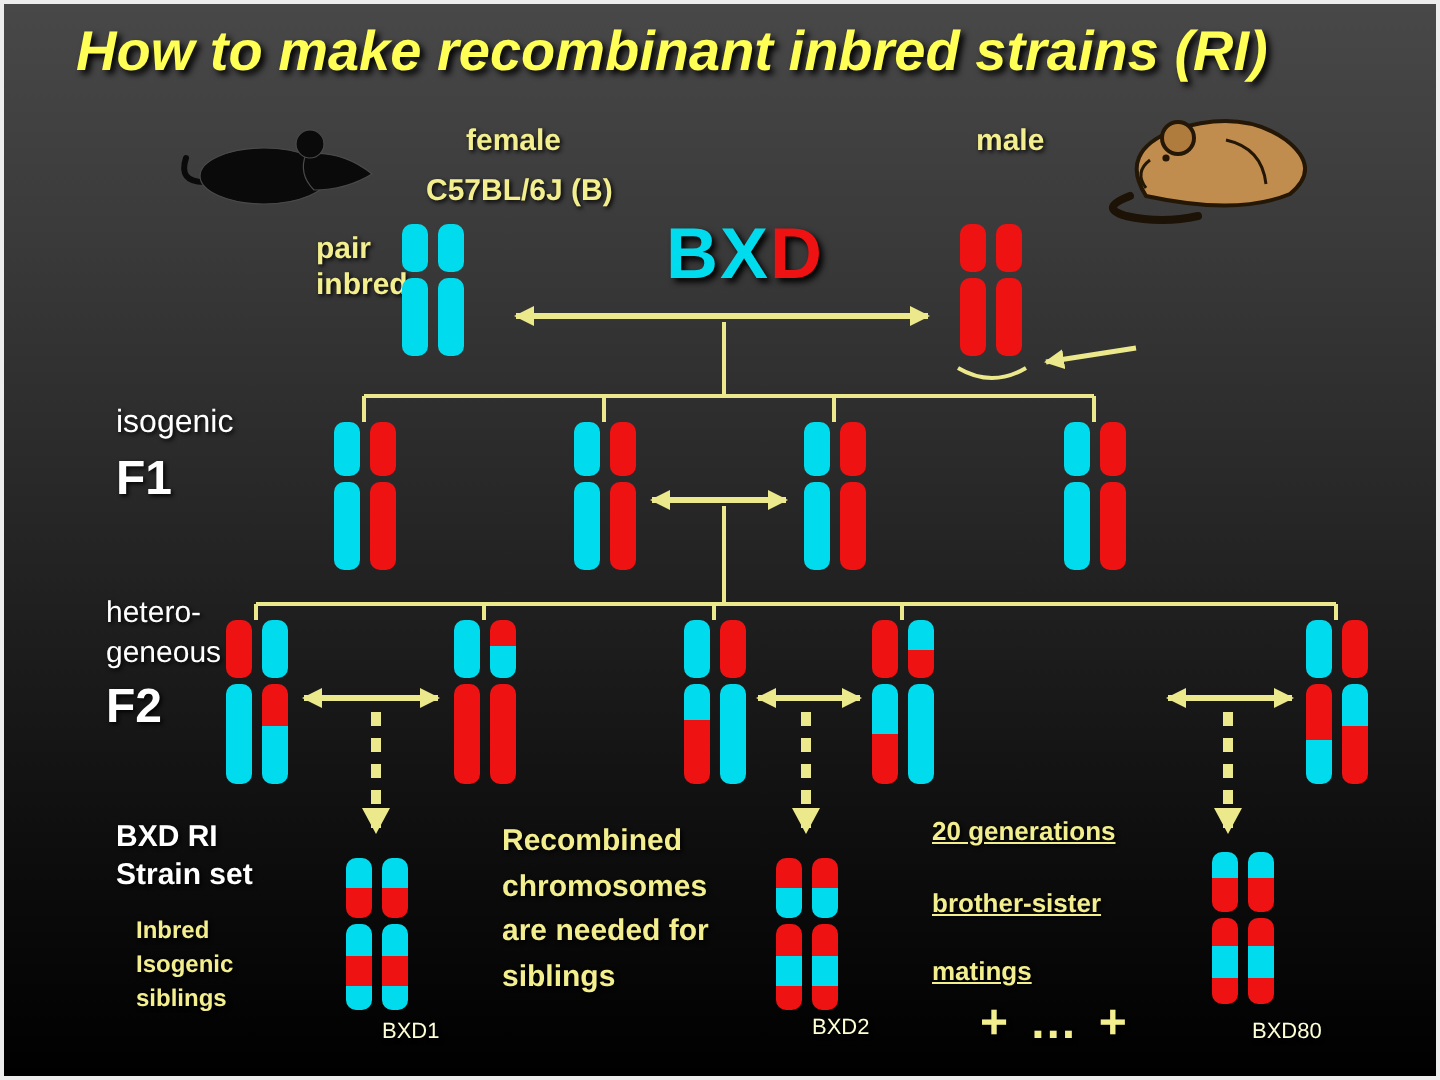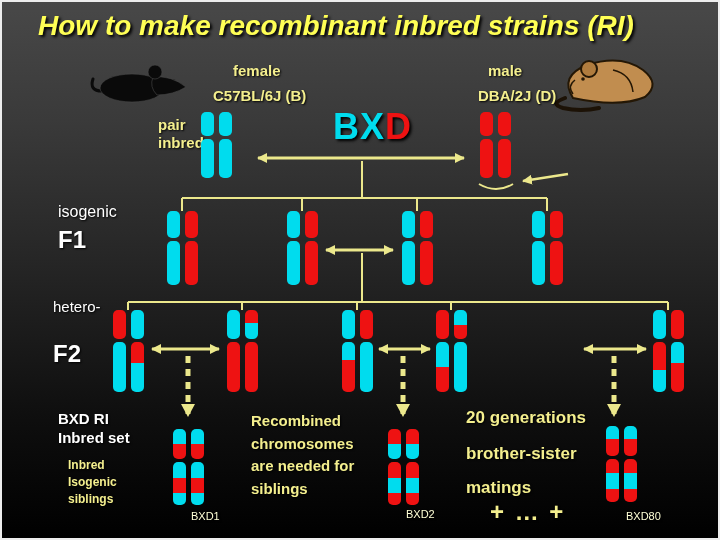--- a/index.html
+++ b/index.html
@@ -25,21 +25,21 @@
   .bxd .bx{color:var(--cyan);}
   .bxd .dd{color:var(--red);}
 
   .chr-pair-lbl{font-size:12px;}
 
   .side-small{font-size:16px;}
   .side-gen{font-size:24px;}
   .side-het{font-size:15px;line-height:1.3;}
 
   .note{font-size:15px;line-height:1.5;}
-  .matings{font-size:17px;}
+  .matings{font-size:13px;text-decoration:underline;}
   .set-lbl{font-size:15px;line-height:1.25;}
   .sibl{font-size:12px;line-height:1.4;}
   .strain-tag{font-size:11px;color:var(--pale);}
   .plus{font-size:24px;letter-spacing:2px;}
 
   .pair{position:absolute;display:flex;gap:5px;}
   .chrom{display:flex;flex-direction:column;gap:3px;width:13px;}
   .ph66 .chrom{height:66px;}
   .ph74 .chrom{height:74px;}
   .ph82 .chrom{height:82px;}
@@ -102,21 +102,20 @@
     <path d="M26,46 Q12,24 40,13 Q74,2 96,18 Q114,32 98,45 Q72,56 26,46 Z" fill="#c18d4f" stroke="#241705" stroke-width="2"></path>
     <circle cx="42" cy="17" r="8" fill="#b07c3e" stroke="#241705" stroke-width="2"></circle>
     <circle cx="36" cy="27" r="1.8" fill="#241705"></circle>
     <path d="M28,28 Q20,34 26,42" stroke="#241705" stroke-width="1.5" fill="none"></path>
     <path d="M66,18 Q84,22 86,40" stroke="#241705" stroke-width="1.5" fill="none"></path>
   </svg>
 
   <div class="abs ctr yel sh b sex-label" style="left:195px;top:60px;width:90px">female</div>
   <div class="abs ctr yel sh b strain-name" style="left:175px;top:85px;width:130px">C57BL/6J (B)</div>
   <div class="abs ctr yel sh b sex-label" style="left:450px;top:60px;width:80px">male</div>
-  <div class="abs ctr yel sh b strain-name" style="left:440px;top:85px;width:120px">DBA/2J (D)</div>
   <div class="abs ctr yel sh b fully-inbred" style="left:120px;top:114px;width:75px">
     <div>pair</div>
     <div>inbred</div>
   </div>
 
   <div class="abs ctr bxd" style="left:295px;top:104px;width:130px"><span class="bx">BX</span><span class="dd">D</span></div>
 
   <div class="pair ph66" style="left:199px;top:110px">
     <div class="chrom">
         <div class="lobe" style="flex-grow: 36;">
@@ -225,20 +224,21 @@
           <div style="flex-grow: 36; background: var(--red);"></div>
         </div>
         <div class="lobe" style="flex-grow: 58;">
           <div style="flex-grow: 58; background: var(--red);"></div>
         </div>
       </div>
   </div>
 
   <div class="abs ctr wht sh side-het" style="left:15px;top:295px;width:95px">
     <div>hetero-</div>
+    <div>geneous</div>
   </div>
   <div class="abs ctr wht sh b side-gen" style="left:15px;top:338px;width:95px">F2</div>
 
   <div class="pair ph82" style="left:111px;top:308px">
     <div class="chrom">
         <div class="lobe" style="flex-grow: 34;">
           <div style="flex-grow: 34; background: var(--red);"></div>
         </div>
         <div class="lobe" style="flex-grow: 60;">
           <div style="flex-grow: 60; background: var(--cyan);"></div>
@@ -328,21 +328,21 @@
         </div>
         <div class="lobe" style="flex-grow: 60;">
           <div style="flex-grow: 26; background: var(--cyan);"></div>
           <div style="flex-grow: 34; background: var(--red);"></div>
         </div>
       </div>
   </div>
 
   <div class="abs ctr wht sh b set-lbl" style="left:20px;top:408px;width:105px">
     <div>BXD RI</div>
-    <div>Inbred set</div>
+    <div>Strain set</div>
   </div>
   <div class="abs ctr yel sh b sibl" style="left:30px;top:455px;width:95px">
     <div>Inbred</div>
     <div>Isogenic</div>
     <div>siblings</div>
   </div>
 
   <div class="abs ctr yel sh b note" style="left:213px;top:408px;width:158px">
     <div>Recombined</div>
     <div>chromosomes</div>

